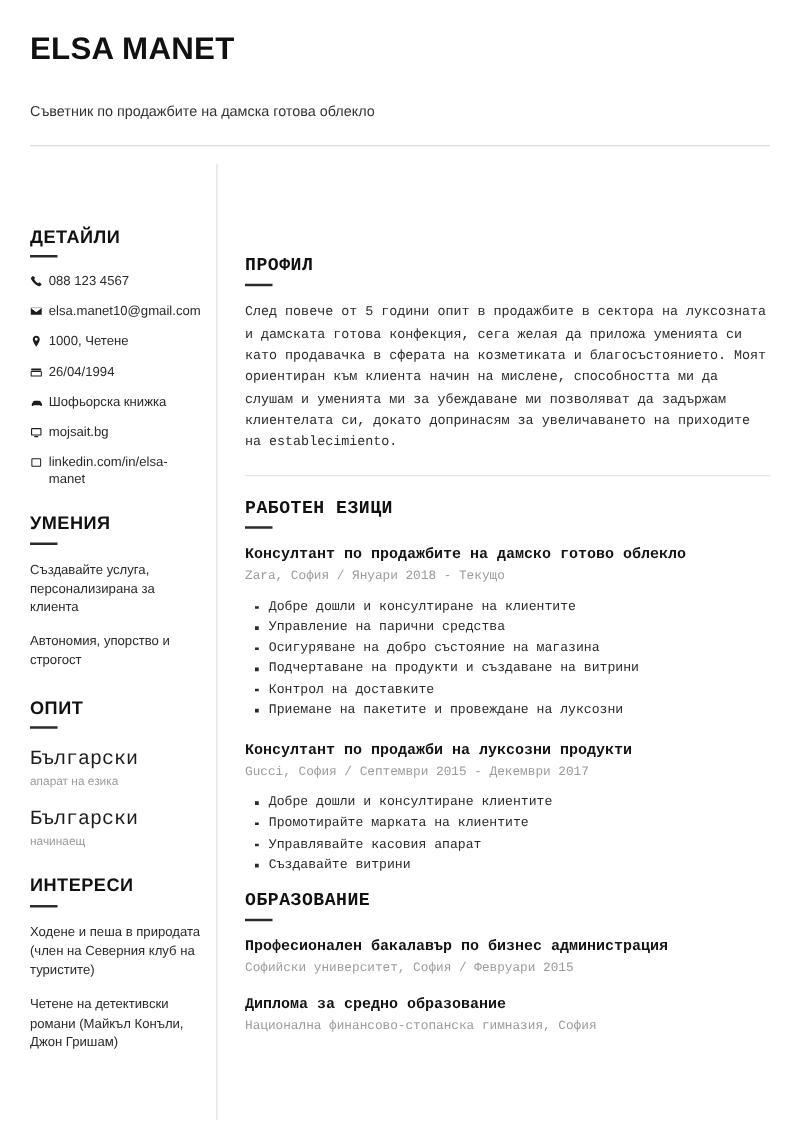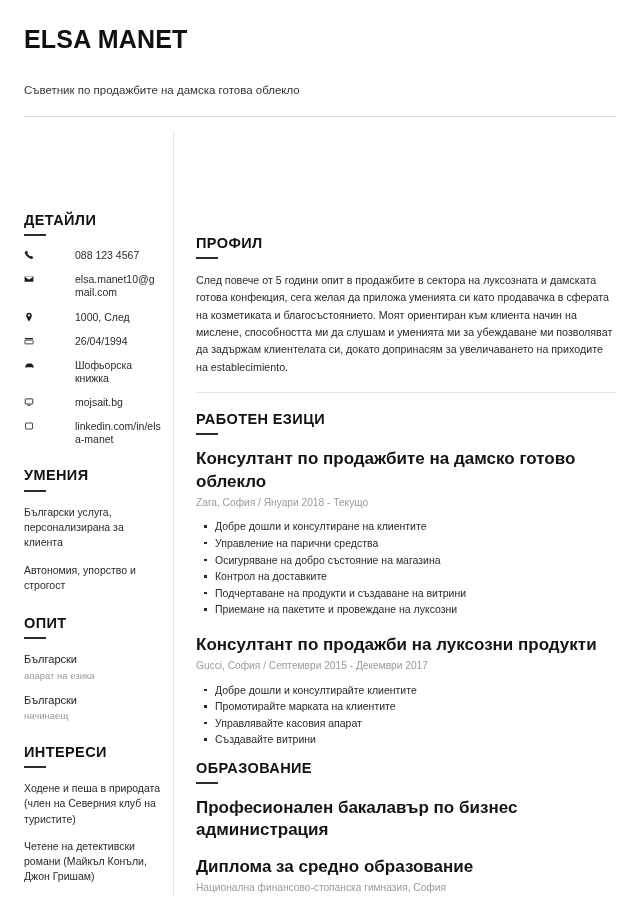--- a/index.html
+++ b/index.html
@@ -43,39 +43,40 @@
   }
   .header-rule {
     margin: 19px 24px 0 24px;
     height: 1px;
     background: #dcdcdc;
   }
 
   
   .body {
     display: flex;
-    align-items: flex-end;
+    align-items: center;
     padding: 0;
   }
   .col-left {
     width: 173px;
     box-sizing: border-box;
     padding: 22px 12px 0 24px;
   }
   .divider-col {
     width: 1px;
     align-self: stretch;
     background: #e2e2e2;
     margin-top: 14px;
     height: 765px;
   }
   .col-right {
     flex: 1;
     box-sizing: border-box;
     padding: 22px 24px 0 22px;
+    font-family: Liberation Mono, monospace;
   }
 
   
   .section {
     margin-bottom: 2px;
   }
   .section-title {
     font-size: 14.5px;
     font-weight: bold;
     letter-spacing: 0.4px;
@@ -115,34 +116,34 @@
     min-width: 15px;
     display: inline-flex;
     align-items: center;
     justify-content: flex-start;
     color: #1d1d1d;
     margin-top: 1px;
   }
   .contact-icon svg { display: block; }
   .contact-text {
     word-break: break-word;
-    margin-left: 36px;
   }
 
   
   .left-block {
     font-size: 10.5px;
     color: #2a2a2a;
     line-height: 1.45;
     margin-bottom: 12px;
   }
   .lang-name {
-    font-size: 11px;
+    font-size: 16px;
     color: #1d1d1d;
     line-height: 1.4;
+    font-family: Liberation Mono, monospace;
   }
   .lang-level {
     font-size: 9.5px;
     color: #9a9a9a;
     line-height: 1.4;
     margin-top: 1px;
     margin-bottom: 11px;
   }
 
   
@@ -152,21 +153,21 @@
     color: #2a2a2a;
     text-align: left;
   }
 
   
   .entry {
     margin-bottom: 16px;
   }
   .entry:last-child { margin-bottom: 0; }
   .entry-title {
-    font-size: 17px;
+    font-size: 12px;
     font-weight: bold;
     color: #141414;
     line-height: 1.3;
     margin: 0;
   }
   .entry-meta {
     font-size: 10.2px;
     color: #9b9b9b;
     margin-top: 3px;
     line-height: 1.35;
@@ -235,21 +236,21 @@
             </span>
             <span class="contact-text">elsa.manet10@gmail.com</span>
           </li>
 
           <li class="contact-item">
             <span class="contact-icon">
               <svg width="10" height="10" viewBox="0 0 16 16" fill="currentColor">
                   <path d="M8 1C5.5 1 3.5 3 3.5 5.5 3.5 9 8 15 8 15s4.5-6 4.5-9.5C12.5 3 10.5 1 8 1zm0 6.2a1.8 1.8 0 1 1 0-3.6 1.8 1.8 0 0 1 0 3.6z"></path>
                 </svg>
             </span>
-            <span class="contact-text">1000, След</span>
+            <span class="contact-text">1000, Четене</span>
           </li>
 
           <li class="contact-item">
             <span class="contact-icon">
               <svg width="10" height="10" viewBox="0 0 16 16" fill="currentColor">
                   <rect x="1.5" y="3" width="13" height="2.3" rx="0.5"></rect>
                   <rect x="1.5" y="6.6" width="13" height="6" rx="0.6" fill="none" stroke="currentColor" stroke-width="1.3"></rect>
                 </svg>
             </span>
             <span class="contact-text">26/04/1994</span>
@@ -284,21 +285,21 @@
           </li>
 
         </ul>
       </div>
 
       <div class="spacer-10"></div>
 
       <div class="section">
         <div class="section-title">УМЕНИЯ</div>
         <div class="section-title-rule"></div>
-        <div class="left-block">Български услуга, персонализирана за клиента</div>
+        <div class="left-block">Създавайте услуга, персонализирана за клиента</div>
         <div class="left-block">Автономия, упорство и строгост</div>
       </div>
 
       <div class="spacer-10"></div>
 
       <div class="section">
         <div class="section-title">ОПИТ</div>
         <div class="section-title-rule"></div>
         <div>
           <div class="lang-name">Български</div>
@@ -337,46 +338,47 @@
         <div class="section-title">РАБОТЕН ЕЗИЦИ</div>
         <div class="section-title-rule"></div>
 
         <div class="entry">
           <div class="entry-title">Консултант по продажбите на дамско готово облекло</div>
           <div class="entry-meta">Zara, София / Януари 2018 - Текущо</div>
           <ul class="entry-bullets">
             <li>Добре дошли и консултиране на клиентите</li>
             <li>Управление на парични средства</li>
             <li>Осигуряване на добро състояние на магазина</li>
+            <li>Подчертаване на продукти и създаване на витрини</li>
             <li>Контрол на доставките</li>
-            <li>Подчертаване на продукти и създаване на витрини</li>
             <li>Приемане на пакетите и провеждане на луксозни</li>
           </ul>
         </div>
 
         <div class="entry">
           <div class="entry-title">Консултант по продажби на луксозни продукти</div>
           <div class="entry-meta">Gucci, София / Септември 2015 - Декември 2017</div>
           <ul class="entry-bullets">
-            <li>Добре дошли и консултирайте клиентите</li>
+            <li>Добре дошли и консултиране клиентите</li>
             <li>Промотирайте марката на клиентите</li>
             <li>Управлявайте касовия апарат</li>
             <li>Създавайте витрини</li>
           </ul>
         </div>
       </div>
 
       <div class="spacer-10"></div>
 
       <div class="section">
         <div class="section-title">ОБРАЗОВАНИЕ</div>
         <div class="section-title-rule"></div>
 
         <div class="edu-entry">
           <div class="entry-title">Професионален бакалавър по бизнес администрация</div>
+          <div class="entry-meta">Софийски университет, София / Февруари 2015</div>
         </div>
 
         <div class="edu-entry">
           <div class="entry-title">Диплома за средно образование</div>
           <div class="entry-meta">Национална финансово-стопанска гимназия, София</div>
         </div>
       </div>
 
     </div>
   </div>

